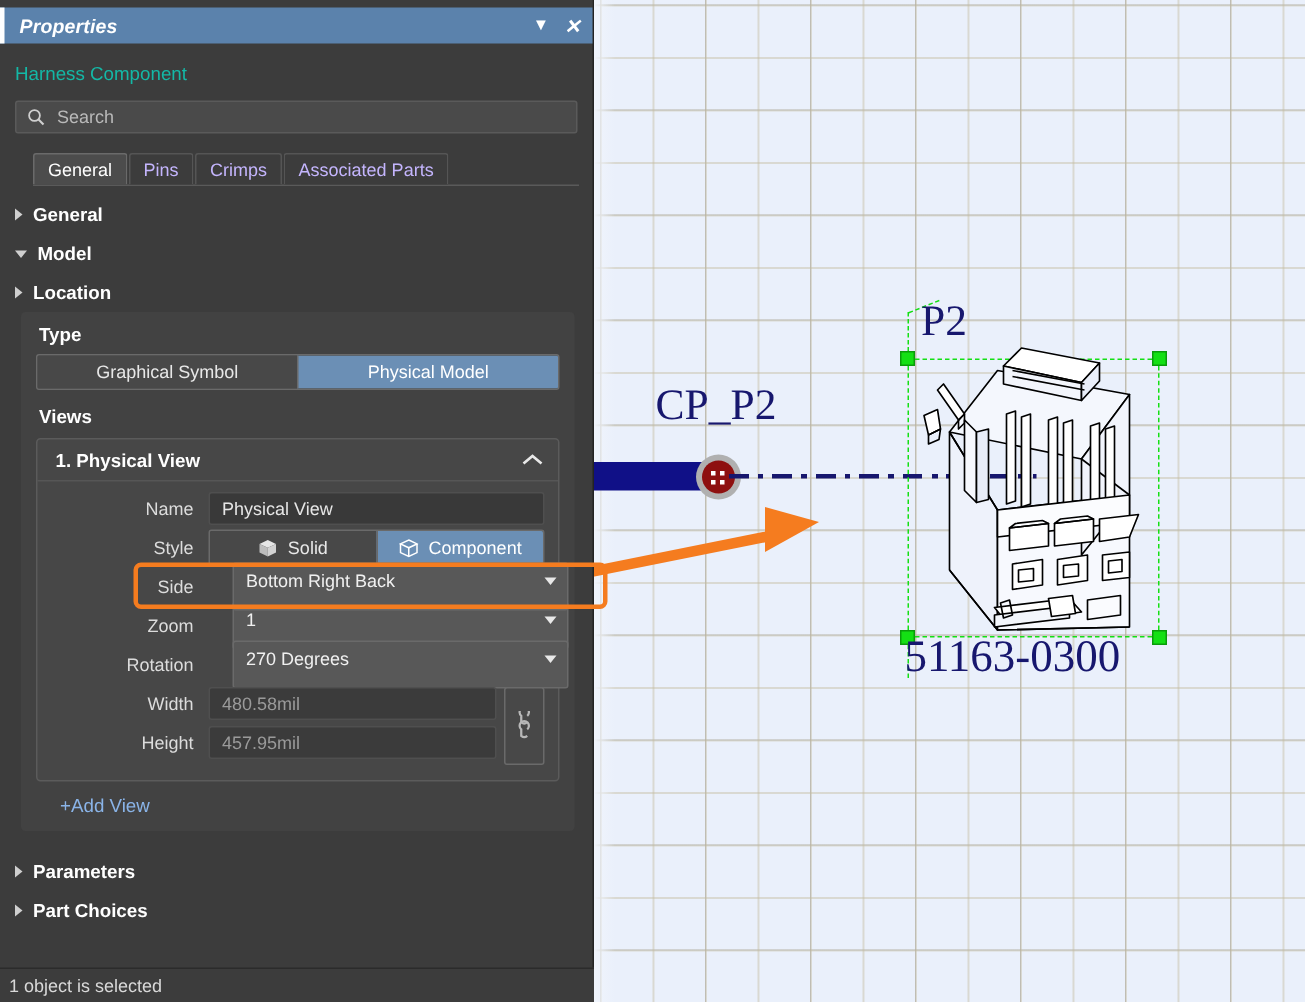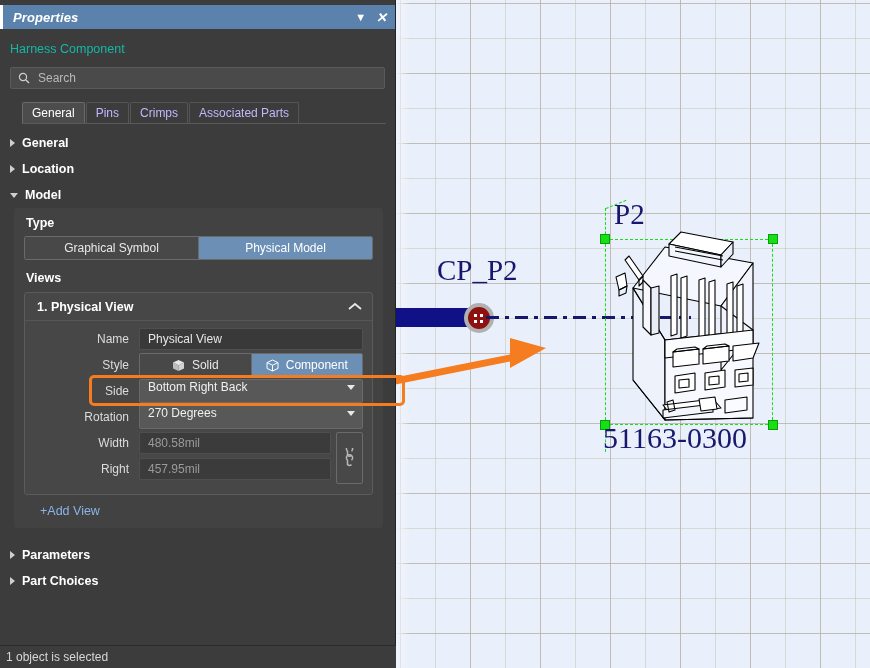--- a/index.html
+++ b/index.html
@@ -344,31 +344,32 @@
     color: #e6e6e6;
     font-size: 12px;
     padding: 0 8px;
     box-sizing: border-box;
     font-family: "Liberation Sans", sans-serif;
     outline: none;
   }
   .tinput.dim { color: #9a9a9a; background: #3b3b3b; }
   .sel-ctl {
     width: 100%;
-    height: 24px;
+    height: 32px;
     background: #585858;
     border: 1px solid #6a6a6a;
     border-radius: 2px;
     display: flex;
     align-items: center;
     padding: 0 7px 8px 8px;
     box-sizing: border-box;
     color: #f0f0f0;
     font-size: 12px;
     cursor: pointer;
+    margin-left: 16px;
   }
   .sel-ctl span.val { flex: 1; }
   .caret {
     width: 0; height: 0;
     border-left: 4.5px solid transparent;
     border-right: 4.5px solid transparent;
     border-top: 5.5px solid #e8e8e8;
   }
   #style-toggle {
     display: flex;
@@ -546,27 +547,27 @@
       <div class="tab">Crimps</div>
       <div class="tab">Associated Parts</div>
     </div>
 
     <div class="section-head" style="margin-top:6px;">
       <span class="tri tri-right"></span>
       <span>General</span>
     </div>
 
     <div class="section-head">
+      <span class="tri tri-down"></span>
+      <span>Model</span>
+    </div>
+
+    <div class="section-head">
       <span class="tri tri-right"></span>
       <span>Location</span>
-    </div>
-
-    <div class="section-head">
-      <span class="tri tri-down"></span>
-      <span>Model</span>
     </div>
 
     <div id="model-body">
       <div class="sub-label">Type</div>
       <div id="type-toggle">
         <div class="seg">Graphical Symbol</div>
         <div class="seg sel">Physical Model</div>
       </div>
 
       <div class="sub-label">Views</div>
@@ -626,41 +627,50 @@
               <div class="fctl">
                 <div class="sel-ctl">
                   <span class="val">Bottom Right Back</span>
                   <span class="caret"></span>
                 </div>
               </div>
             </div>
             <div id="side-highlight"></div>
           </div>
 
+          <div class="frow">
+            <div class="flabel">Zoom</div>
+            <div class="fctl">
+              <div class="sel-ctl">
+                <span class="val">1</span>
+                <span class="caret"></span>
+              </div>
+            </div>
+          </div>
 
           <div class="frow">
             <div class="flabel">Rotation</div>
             <div class="fctl">
               <div class="sel-ctl">
                 <span class="val">270 Degrees</span>
                 <span class="caret"></span>
               </div>
             </div>
           </div>
 
           <div id="wh-block">
             <div id="wh-left">
               <div class="frow">
                 <div class="flabel">Width</div>
                 <div class="fctl">
                   <input class="tinput dim" type="text" readonly="" value="480.58mil" style="">
                 </div>
               </div>
               <div class="frow" style="margin-bottom:0;">
-                <div class="flabel">Right</div>
+                <div class="flabel">Height</div>
                 <div class="fctl">
                   <input class="tinput dim" type="text" readonly="" value="457.95mil" style="">
                 </div>
               </div>
             </div>
             <div id="link-btn">
               <svg width="11" height="20" viewBox="0 0 11 20">
                 <g fill="none" stroke="#b8b8b8" stroke-width="1.5">
                   <path d="M7.5 3.2 A3.1 3.1 0 1 0 3.5 3.2 L3.5 7.5 A3.1 3.1 0 0 0 7.5 7.5"></path>
                   <path d="M7.5 12.2 A3.1 3.1 0 1 0 3.5 12.2 L3.5 16.6 A3.1 3.1 0 0 0 7.5 16.6"></path>

